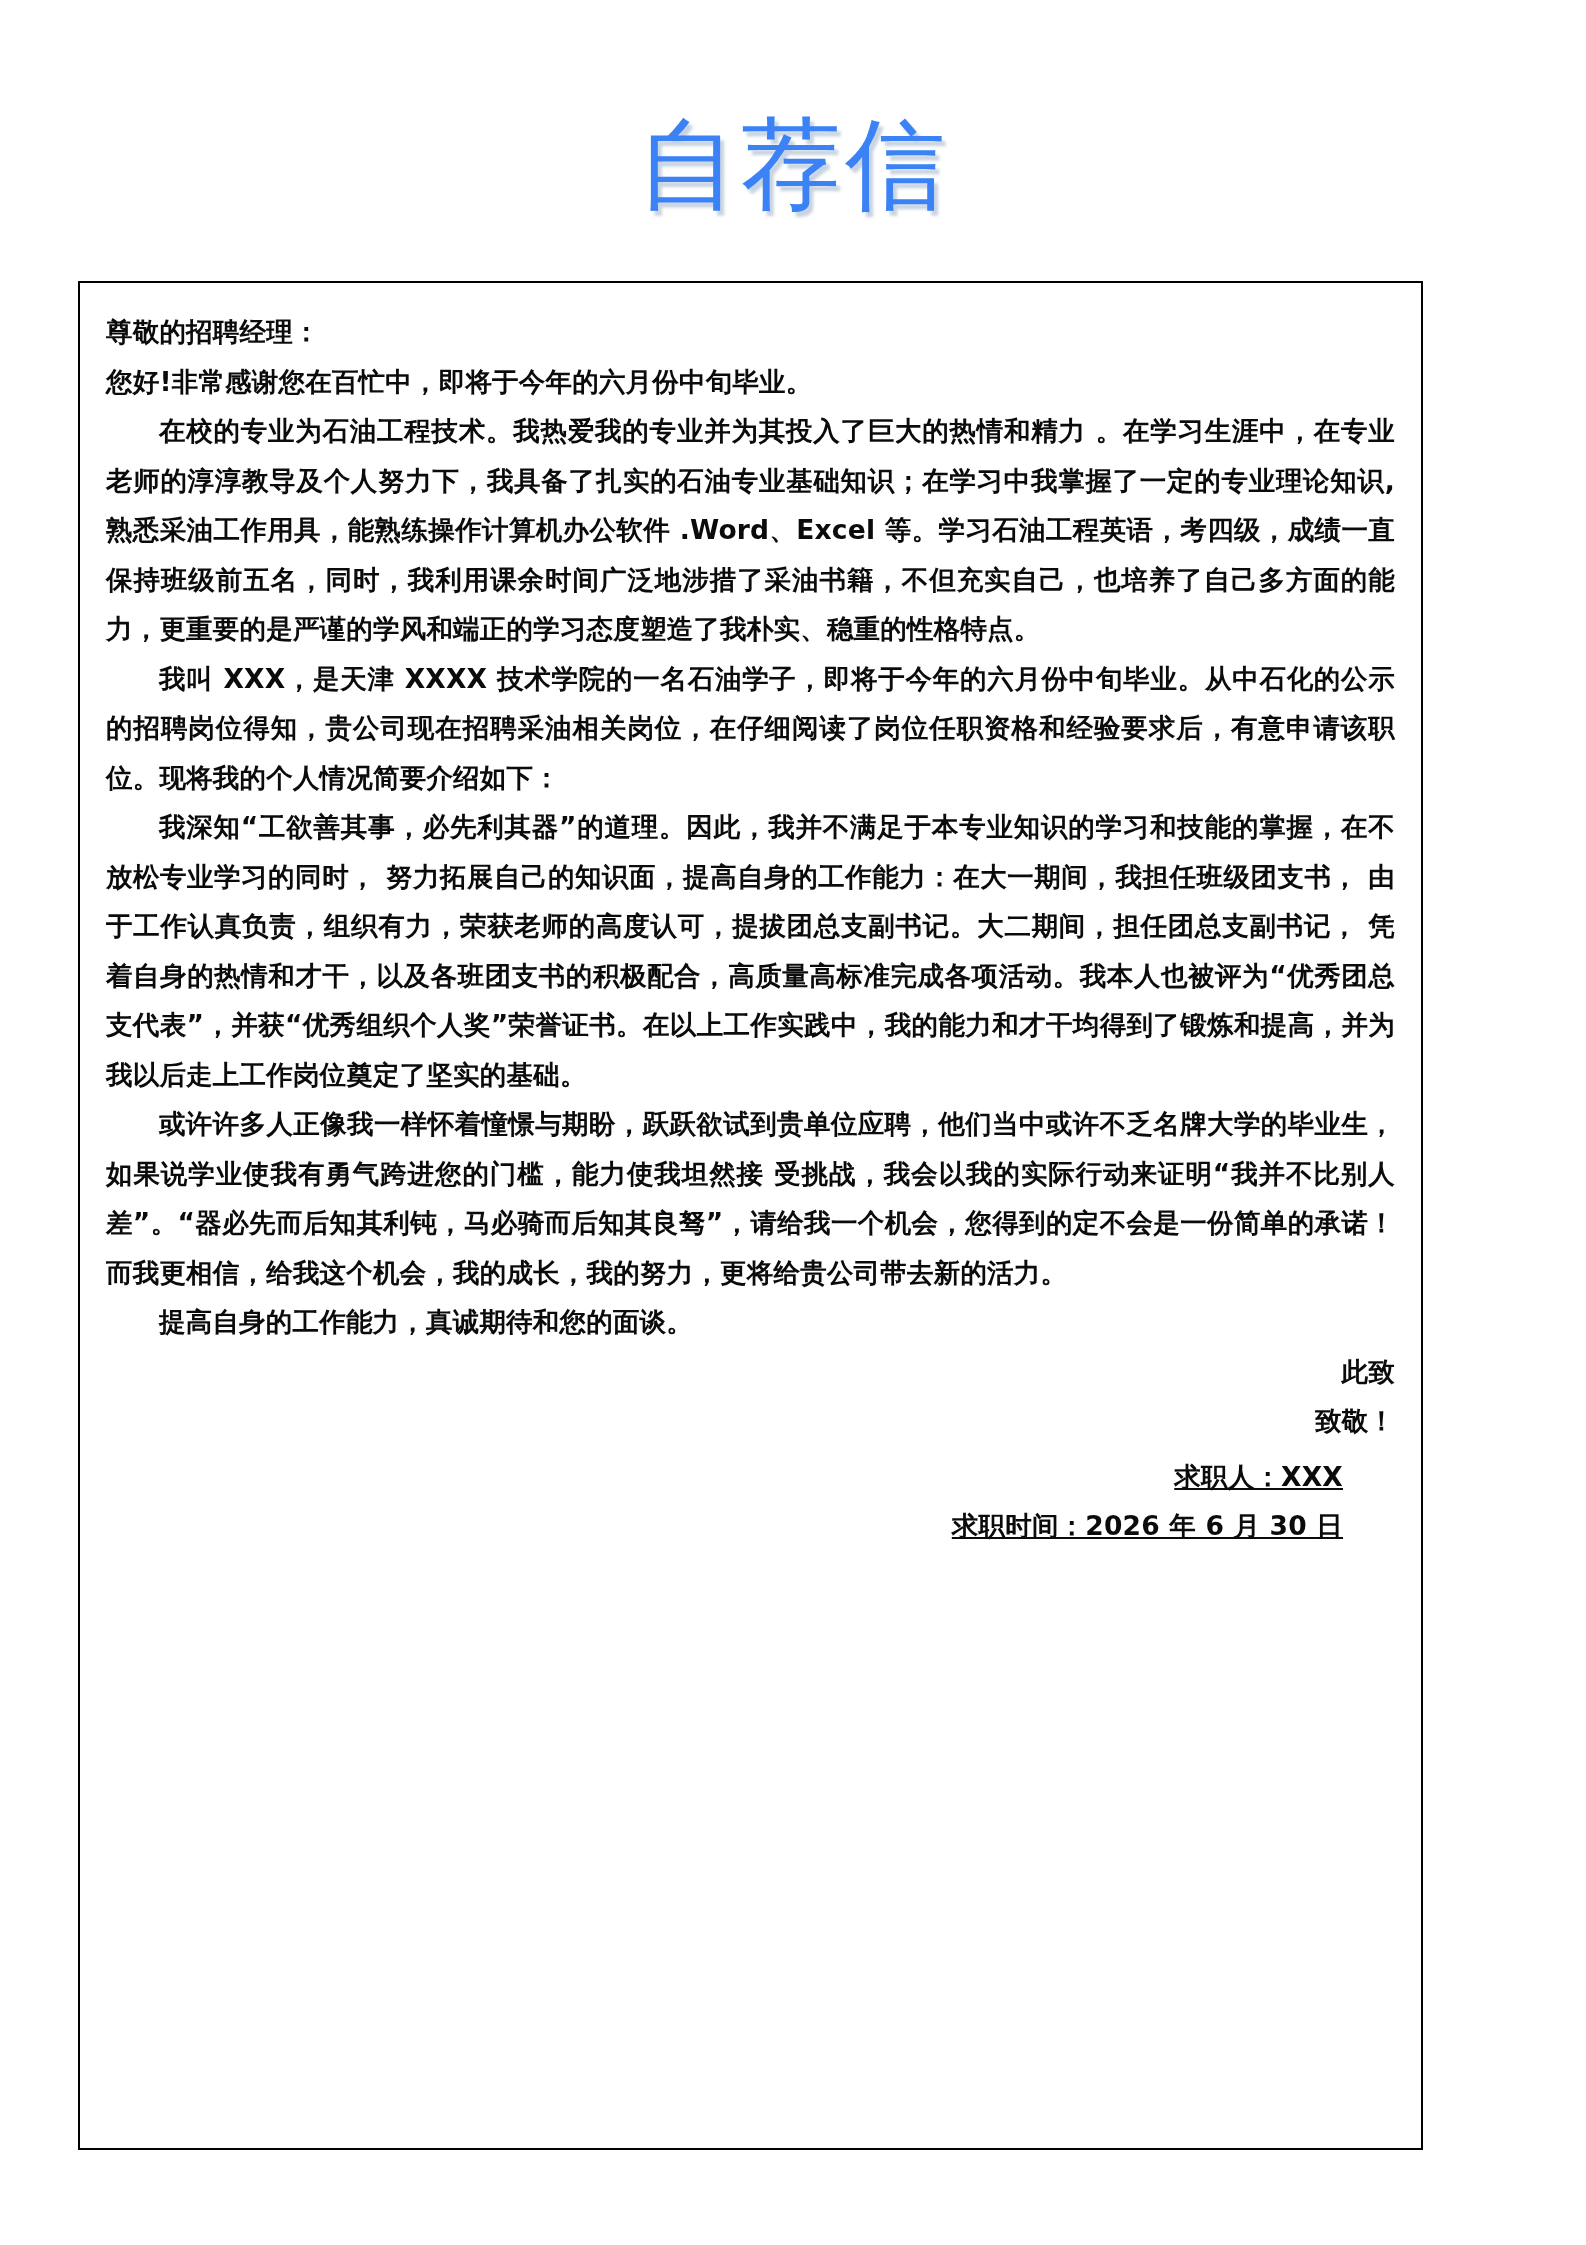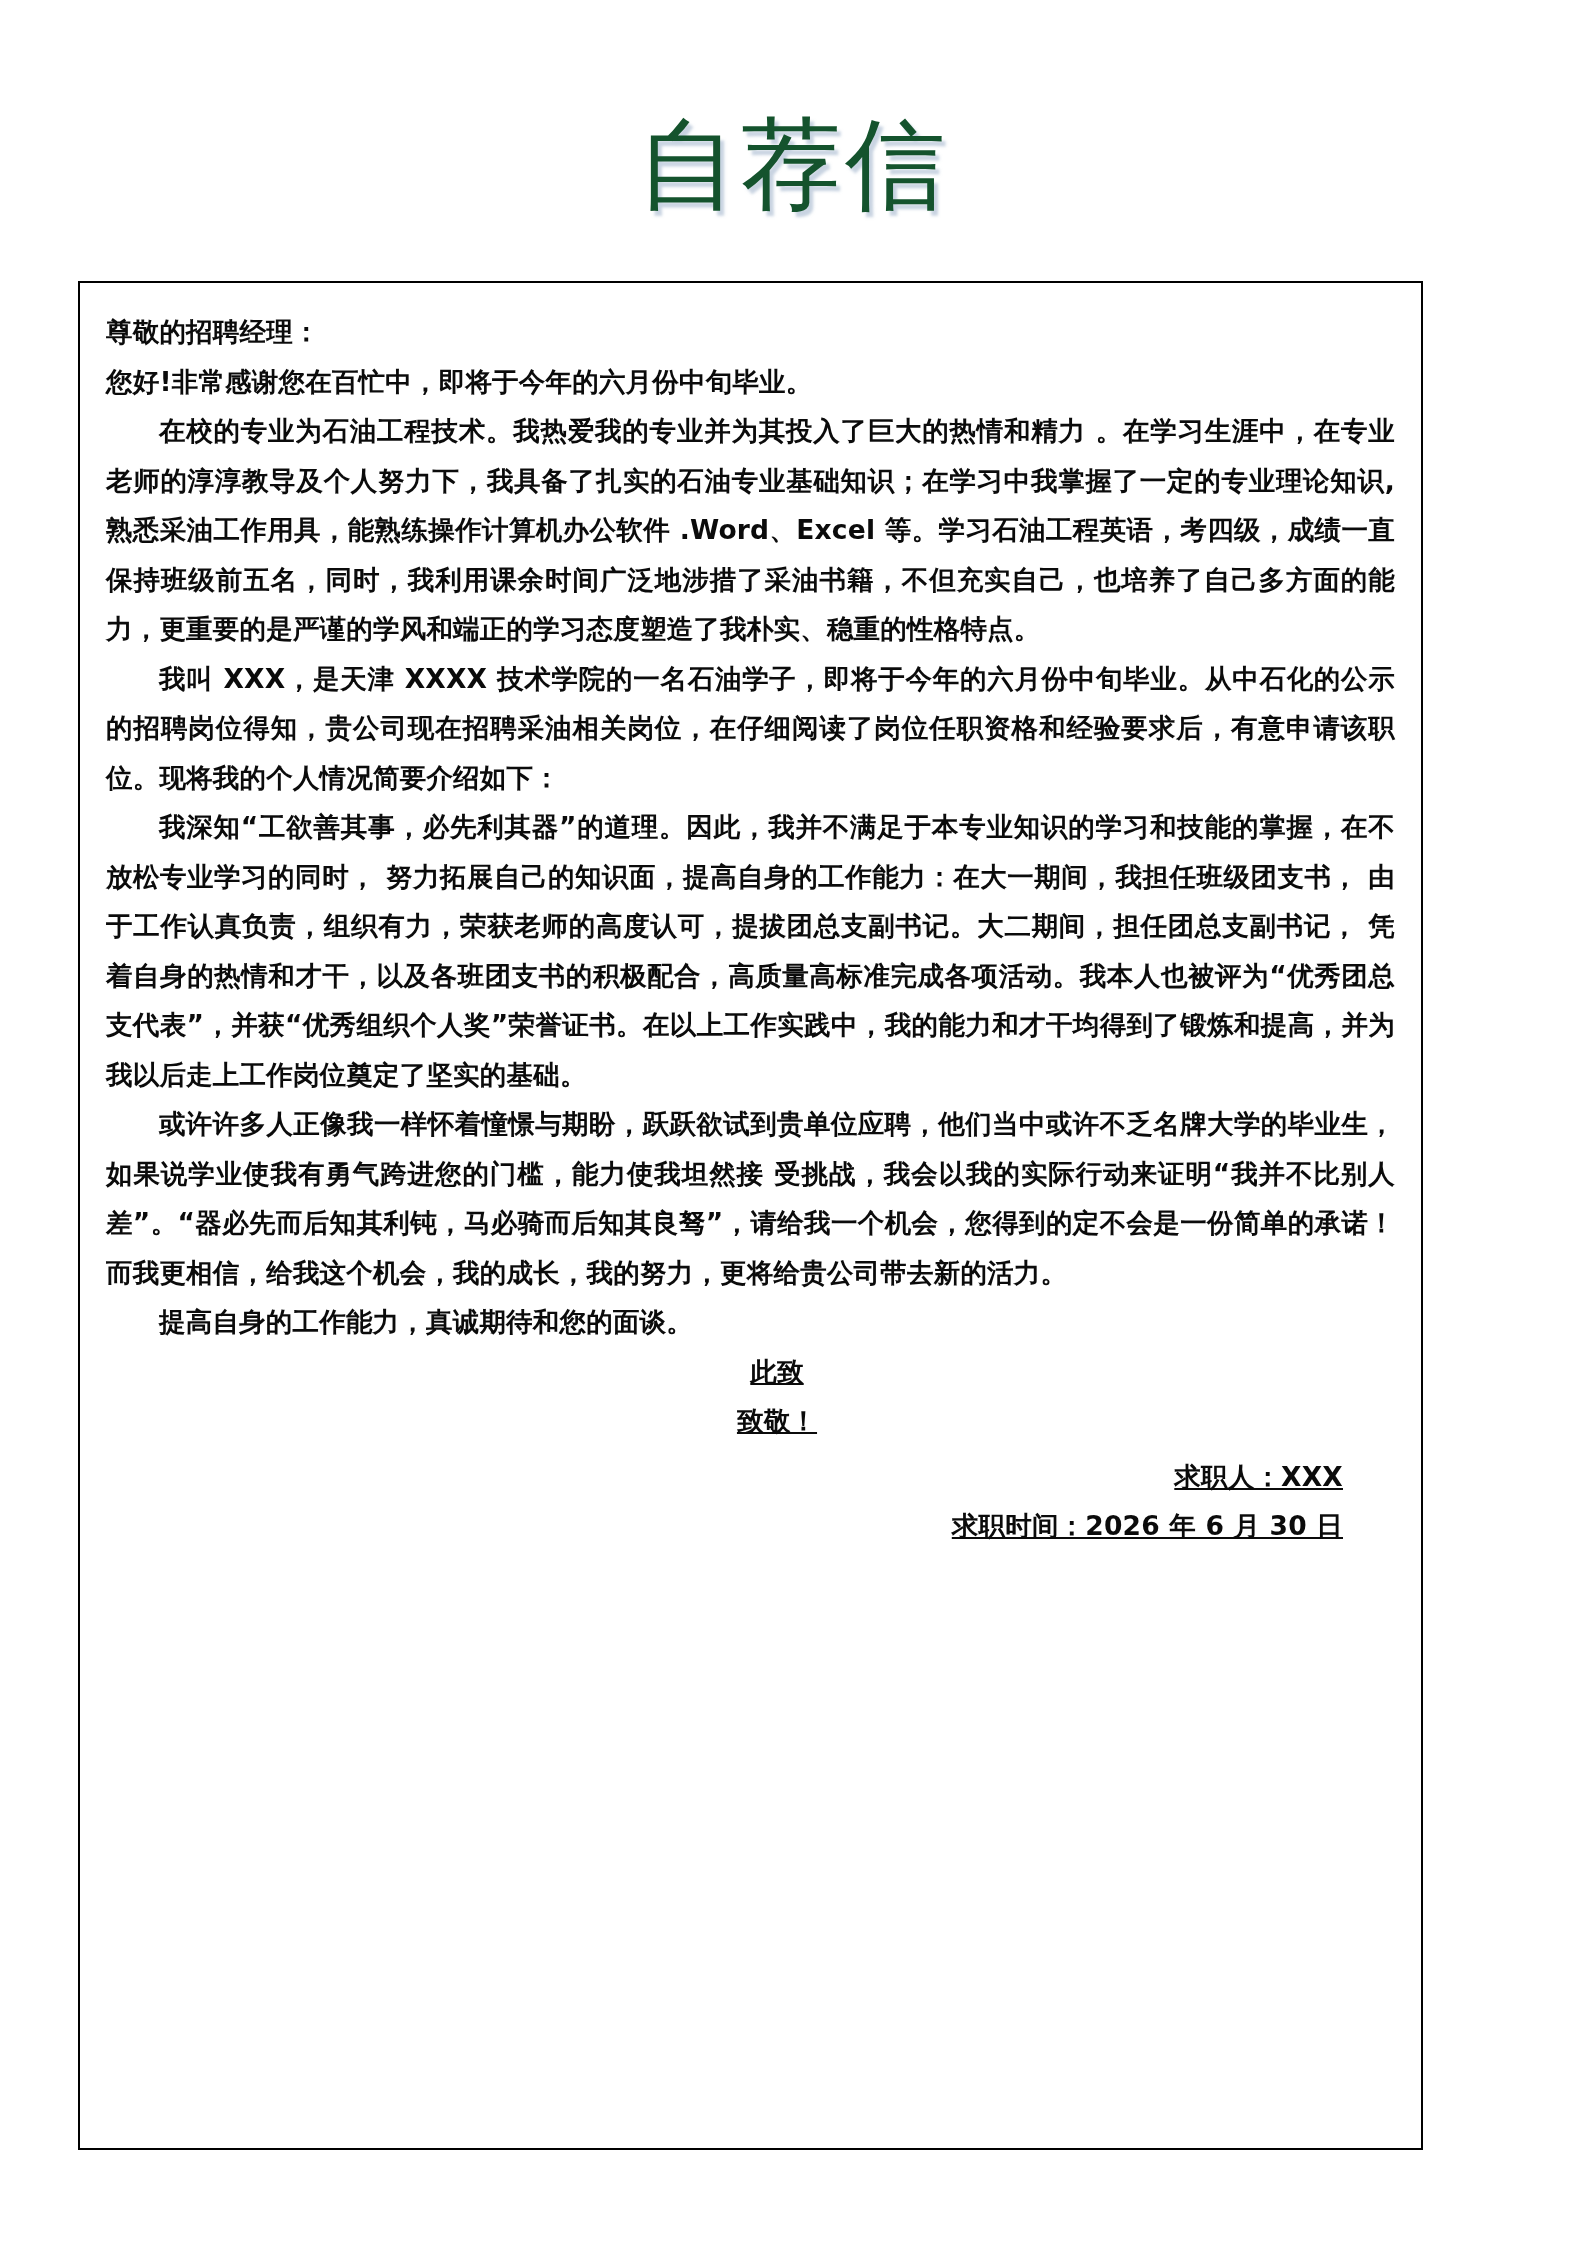--- a/index.html
+++ b/index.html
@@ -22,21 +22,21 @@
     text-align: center;
     padding-top: 42px;
     height: 195px;
   }
   .doc-title {
     display: inline-block;
     font-family: "DejaVu Serif", "Liberation Serif", serif;
     font-size: 100px;
     line-height: 1.12;
     letter-spacing: 4px;
-    color: #14532d;
+    color: #3b82f6;
     text-shadow: 4px 5px 3px rgba(155,175,200,0.55);
     font-weight: 400;
   }
 
   
   .letter-frame {
     position: absolute;
     left: 78px;
     top: 281px;
     width: 1345px;
@@ -65,22 +65,21 @@
   .para.noindent {
     text-indent: 0;
   }
   .para.last-line-left {
     text-align-last: left;
   }
 
   .closing-line {
     margin: 0;
     text-indent: 2em;
-    text-align: center;
-    text-decoration: underline;
+    text-align: right;
   }
 
   
   .signature {
     margin-top: 6px;
     text-align: right;
     padding-right: 52px;
     font-weight: bold;
     font-size: 26.5px;
     line-height: 49.5px;

